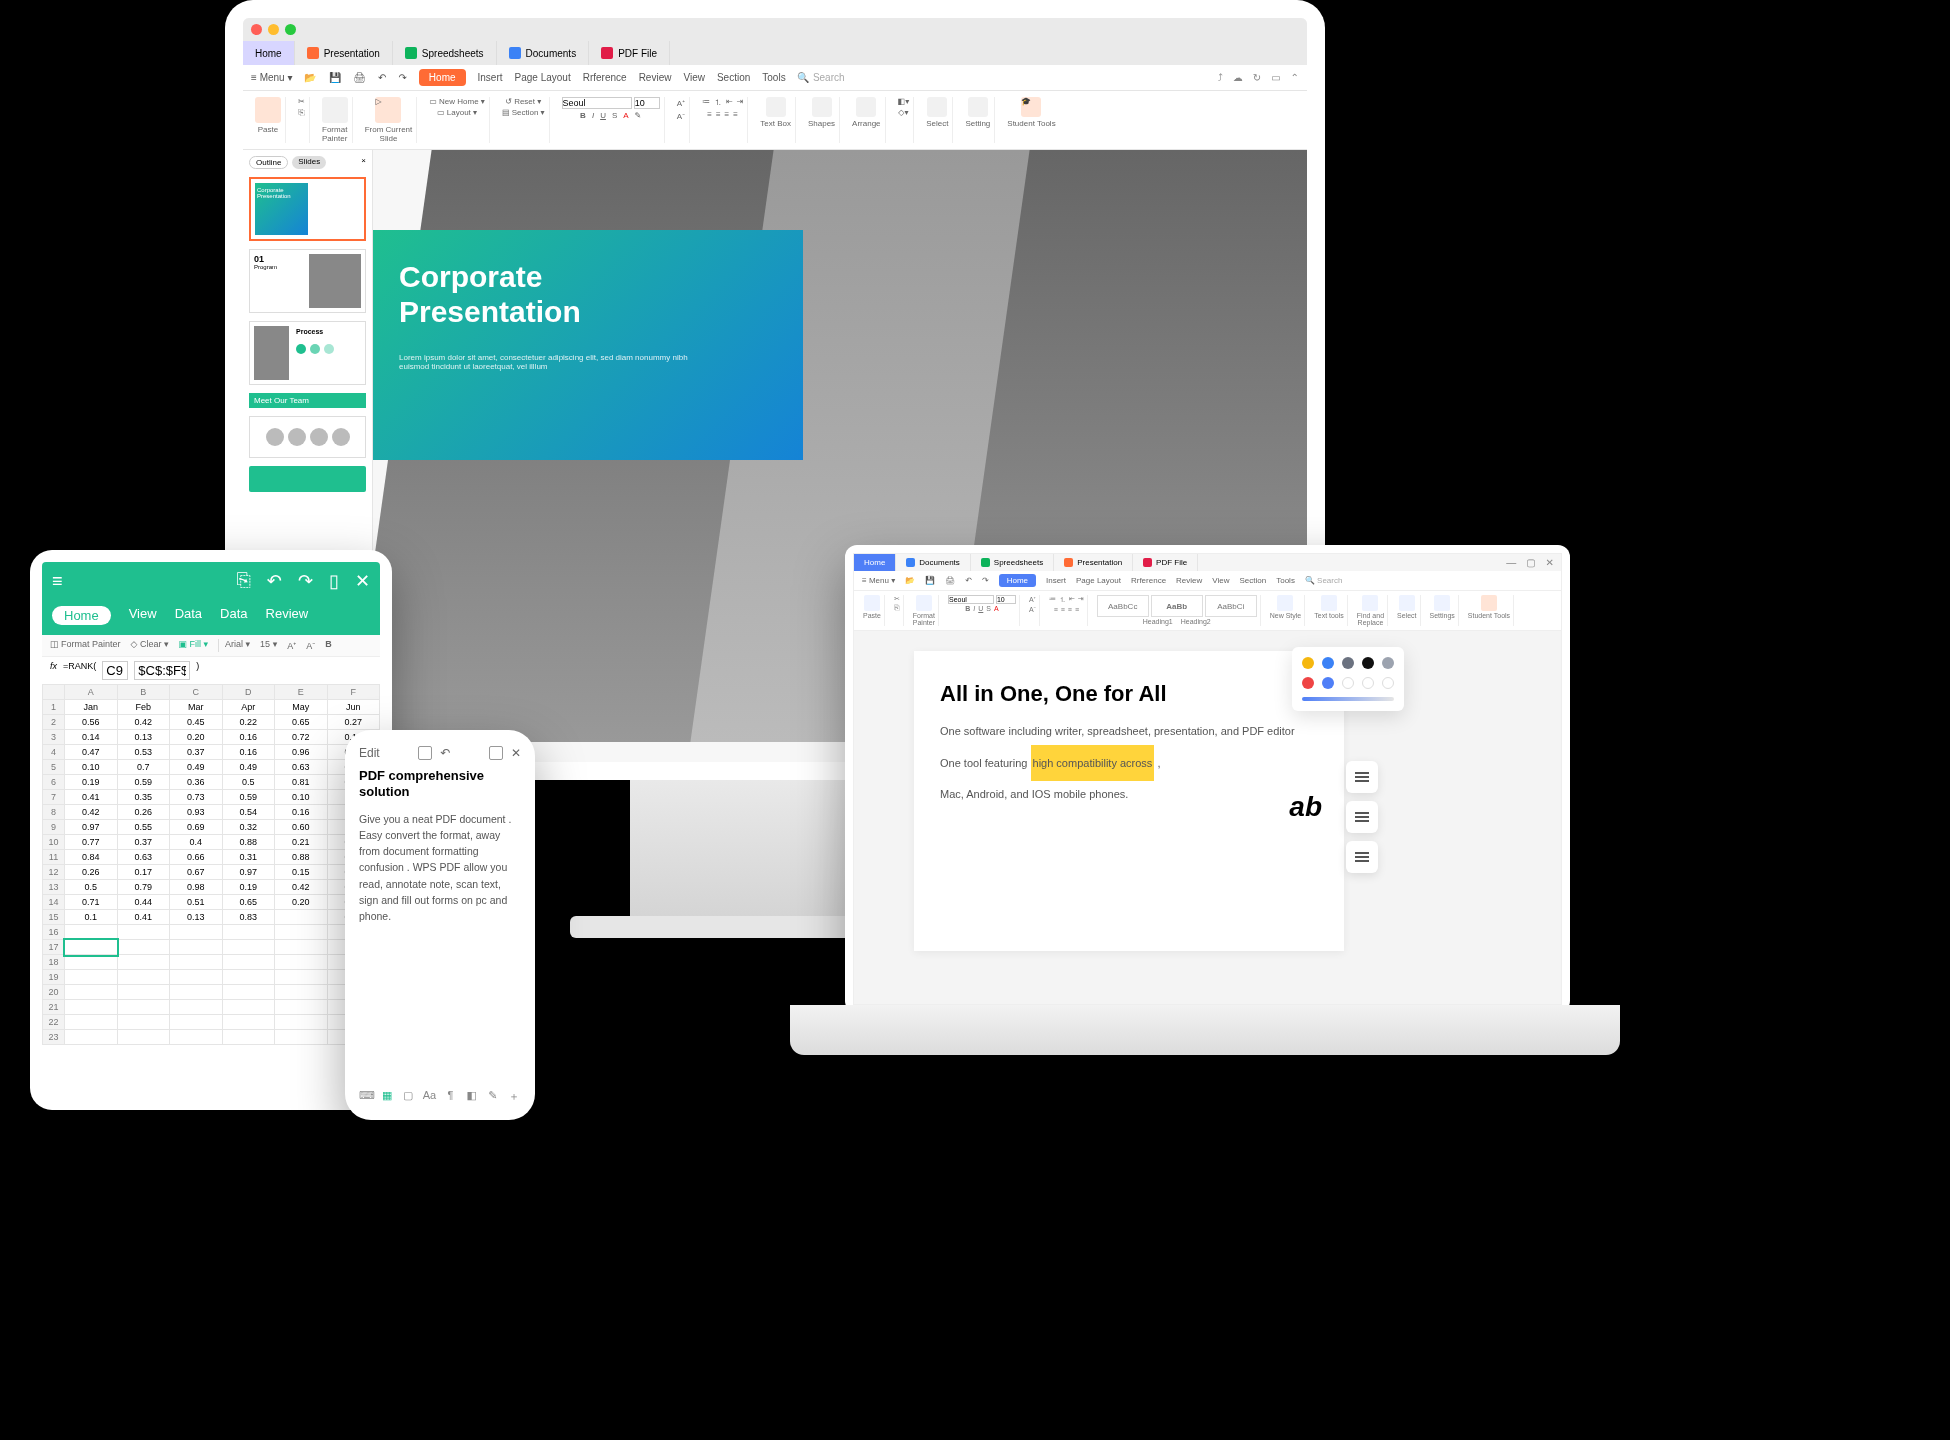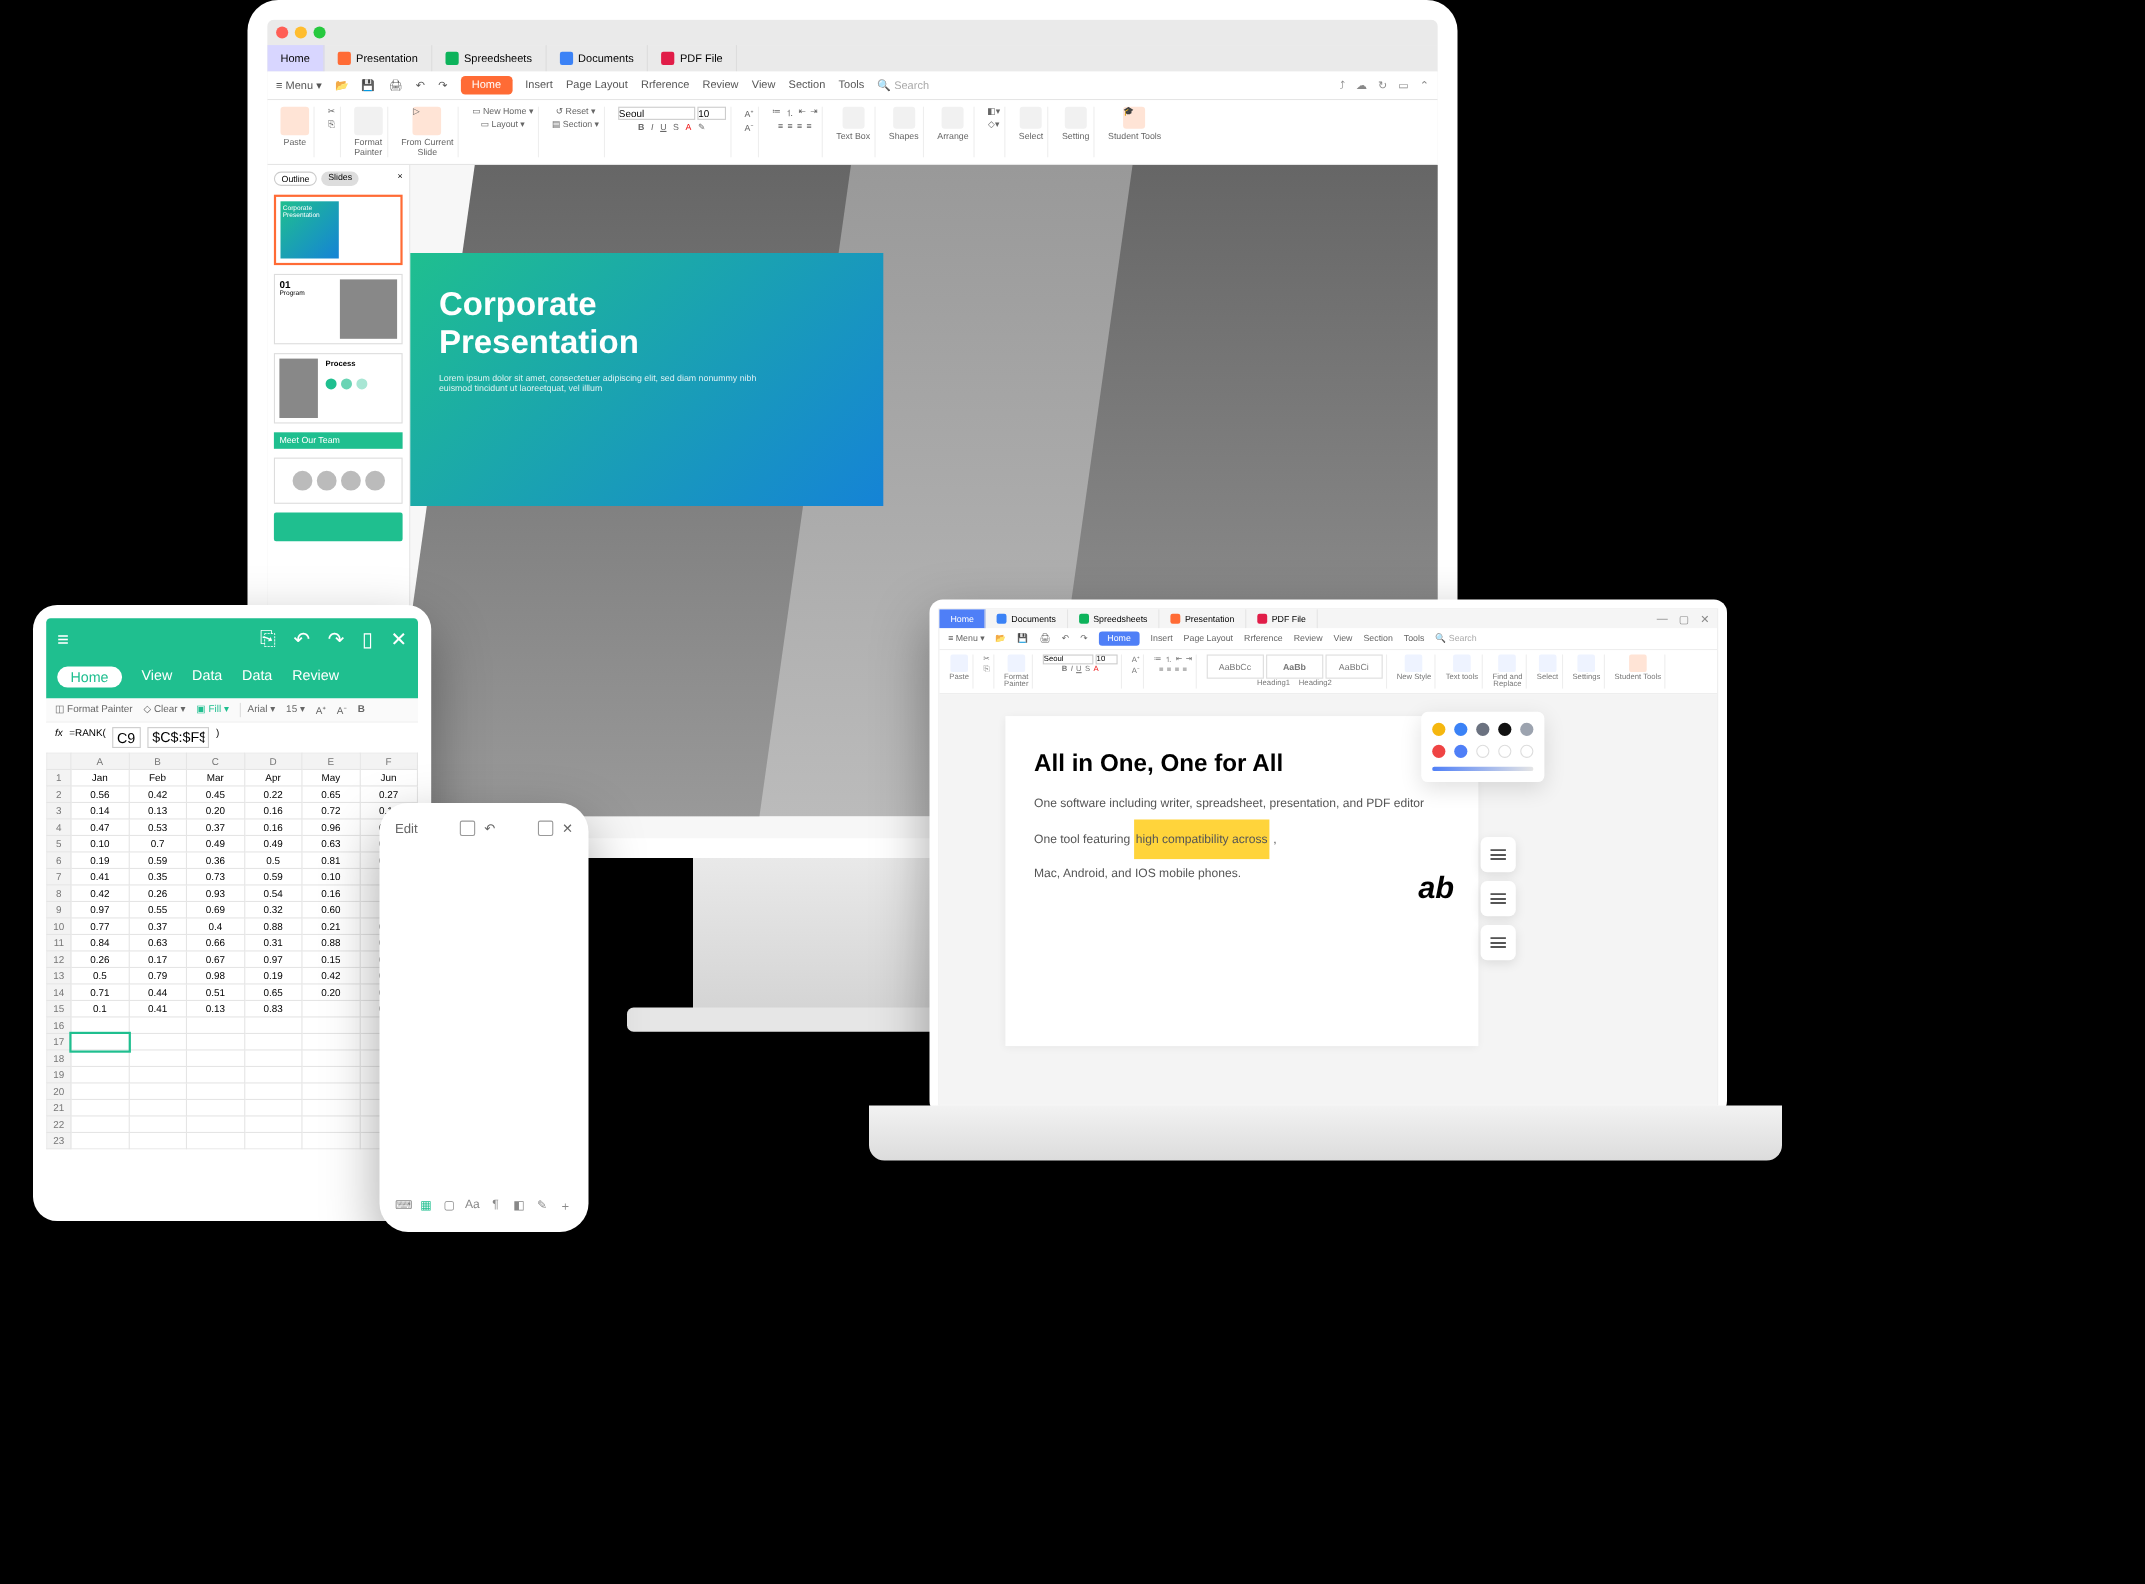--- a/index.html
+++ b/index.html
@@ -32,21 +32,21 @@
   .thumb.sel { border: 2px solid #ff6b35; }
   .thumb .tg { position: absolute; left: 4px; top: 4px; right: 50%; bottom: 4px; background: linear-gradient(135deg,#1fbf8f,#1583d6); }
   .thumb .tt { position: absolute; left: 6px; top: 8px; color: #fff; font-size: 6px; }
   .team-hdr { background: #1fbf8f; color: #fff; font-size: 8px; padding: 3px 5px; }
   .canvas { flex: 1; padding: 20px; position: relative; }
   .slide-bg { position: absolute; left: 60px; top: 0; right: 20px; bottom: 20px; background: linear-gradient(#999,#bbb); }
   .slide-bg:before,.slide-bg:after{content:"";position:absolute;top:0;bottom:0;width:40%;background:linear-gradient(180deg,#666 0,#999 100%);transform:skewX(-8deg)}
   .slide-bg:before{left:-5%}.slide-bg:after{right:-5%}
   .hero { position: absolute; left: 0; top: 80px; width: 430px; height: 230px; background: linear-gradient(135deg,#1fbf8f 0%,#1583d6 100%); color: #fff; padding: 30px 26px; }
   .hero h1 { font-size: 30px; font-weight: 700; line-height: 1.15; }
-  .hero p { font-size: 8px; margin-top: 10px; opacity: .85; max-width: 300px; }
+  .hero p { font-size: 8px; margin-top: 24px; opacity: .85; max-width: 300px; }
   .stand { position: absolute; top: 780px; left: 630px; width: 260px; height: 140px; background: linear-gradient(#e9e9e9,#d4d4d4); }
   .stand:after{content:"";position:absolute;bottom:-18px;left:-60px;right:-60px;height:22px;background:#e6e6e6;border-radius:6px}
 
   
   .tablet { position: absolute; top: 550px; left: 30px; width: 362px; height: 560px; background: #fff; border-radius: 22px; box-shadow: 0 20px 50px rgba(0,0,0,.35); padding: 12px; }
   .tab-top { background: #1fbf8f; color: #fff; border-radius: 4px 4px 0 0; }
   .tab-row1 { display: flex; align-items: center; justify-content: space-between; padding: 8px 10px; font-size: 18px; }
   .tab-row2 { display: flex; gap: 18px; padding: 6px 10px 10px; font-size: 13px; }
   .tab-row2 .on { background: #fff; color: #1fbf8f; border-radius: 12px; padding: 2px 12px; }
   .tab-tools { display: flex; gap: 10px; padding: 4px 8px; font-size: 9px; color: #666; background: #fafafa; border-bottom: 1px solid #eee; flex-wrap: wrap; }
@@ -553,20 +553,24 @@
     <span>Edit</span>
     <span style="display:flex;gap:8px">
       <span class="ic"></span>
       <span>↶</span>
     </span>
     <span style="display:flex;gap:8px">
       <span class="ic"></span>
       <span>✕</span>
     </span>
   </div>
+  <div class="ph-body">
+    <h3>PDF comprehensive solution</h3>
+    <p>Give you a  neat PDF document . Easy convert the format,  away from document formatting confusion . WPS PDF allow you read,  annotate note, scan text,  sign and fill out forms on pc and phone.</p>
+  </div>
   <div class="ph-bottom">
     <span>⌨</span>
     <span class="acc">▦</span>
     <span>▢</span>
     <span>Aa</span>
     <span>¶</span>
     <span>◧</span>
     <span>✎</span>
     <span>＋</span>
   </div>

